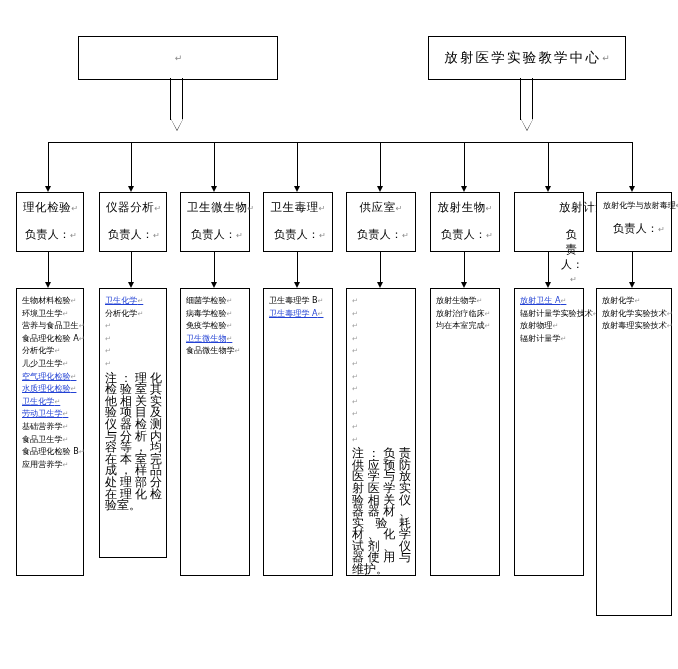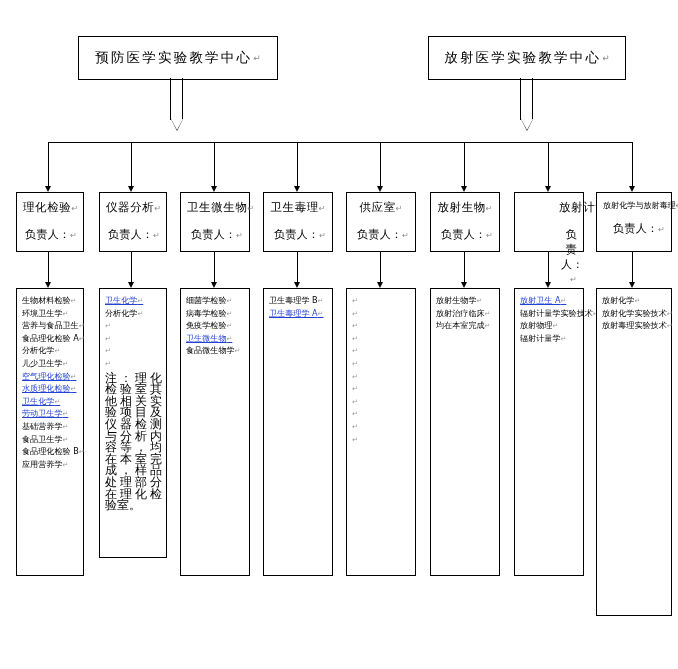--- a/index.html
+++ b/index.html
@@ -109,21 +109,20 @@
     border-right:6.5px solid transparent;
     border-top:12px solid #000;
   }
 </style>
 </head>
 <body>
 
 <div id="canvas">
 
   <div class="topbox" id="top-prev">
-    <span>预防医学实验教学中心</span>
       <span class="cr">↵</span>
   </div>
 
   <div class="topbox" id="top-rad">
     <span>放射医学实验教学中心</span>
       <span class="cr">↵</span>
   </div>
 
   <div class="dbl" id="dbl-left" style="left:170px;top:78px;width:13px;height:54px;">
     <div class="side sideL" style="height:42px;"></div>
@@ -271,20 +270,21 @@
       <div class="line empty"><span></span><span class="cr">↵</span></div>
       <div class="line empty"><span></span><span class="cr">↵</span></div>
       <div class="line empty"><span></span><span class="cr">↵</span></div>
       <div class="line empty"><span></span><span class="cr">↵</span></div>
       <div class="line empty"><span></span><span class="cr">↵</span></div>
       <div class="line empty"><span></span><span class="cr">↵</span></div>
       <div class="line empty"><span></span><span class="cr">↵</span></div>
       <div class="line empty"><span></span><span class="cr">↵</span></div>
       <div class="line empty"><span></span><span class="cr">↵</span></div>
       <div class="line empty"><span></span><span class="cr">↵</span></div>
+      <div class="note">注：负责供应预防医学与放射医学实验相关仪器器材、实验耗材、化学试剂、仪器使用与维护。</div>
     </div>
   <div class="detailbox" id="d5" style="left:430px;width:70px;height:288px;">
       <div class="line"><span>放射生物学</span><span class="cr">↵</span></div>
       <div class="line"><span>放射治疗临床</span><span class="cr">↵</span></div>
       <div class="line"><span>均在本室完成</span><span class="cr">↵</span></div>
     </div>
   <div class="detailbox" id="d6" style="left:514px;width:70px;height:288px;">
       <div class="line blue"><span>放射卫生 A</span><span class="cr">↵</span></div>
       <div class="line"><span>辐射计量学实验技术</span><span class="cr">↵</span></div>
       <div class="line"><span>放射物理</span><span class="cr">↵</span></div>

